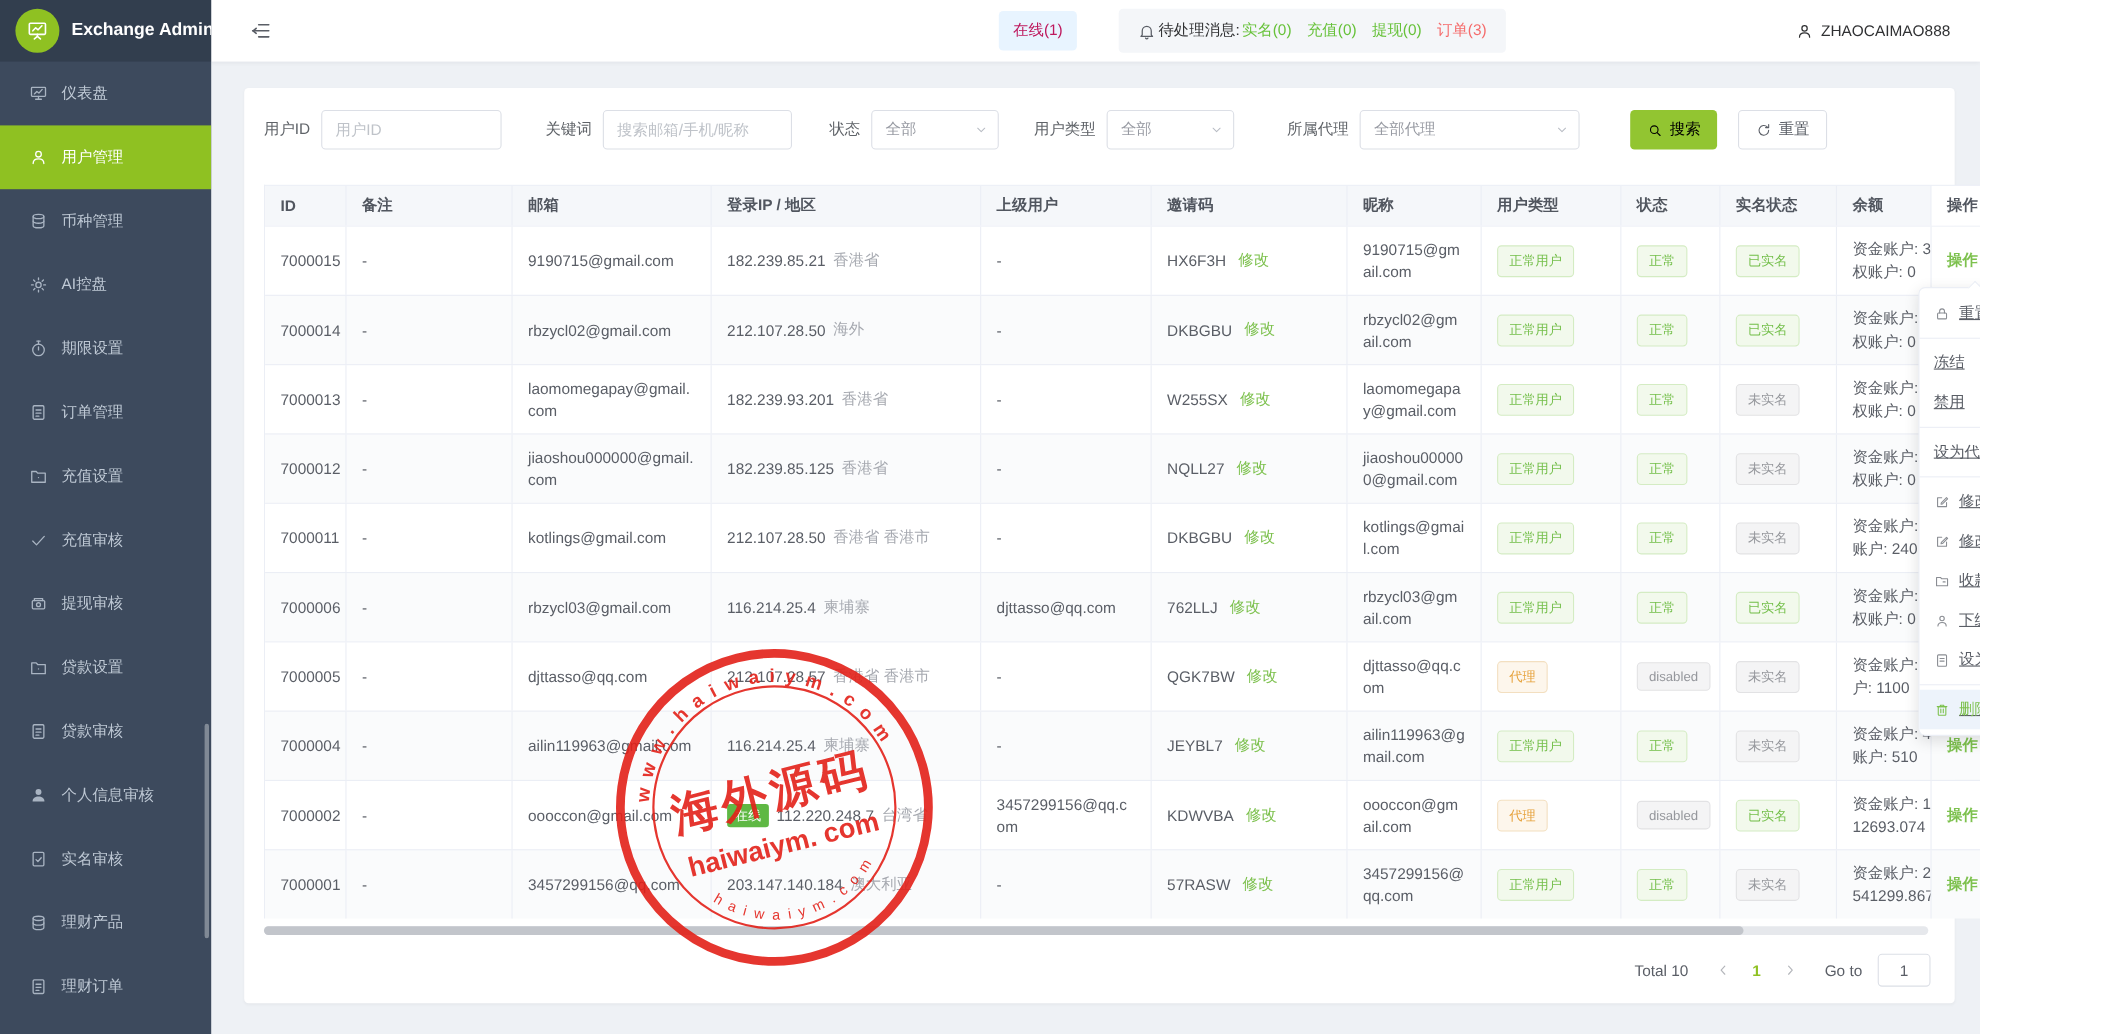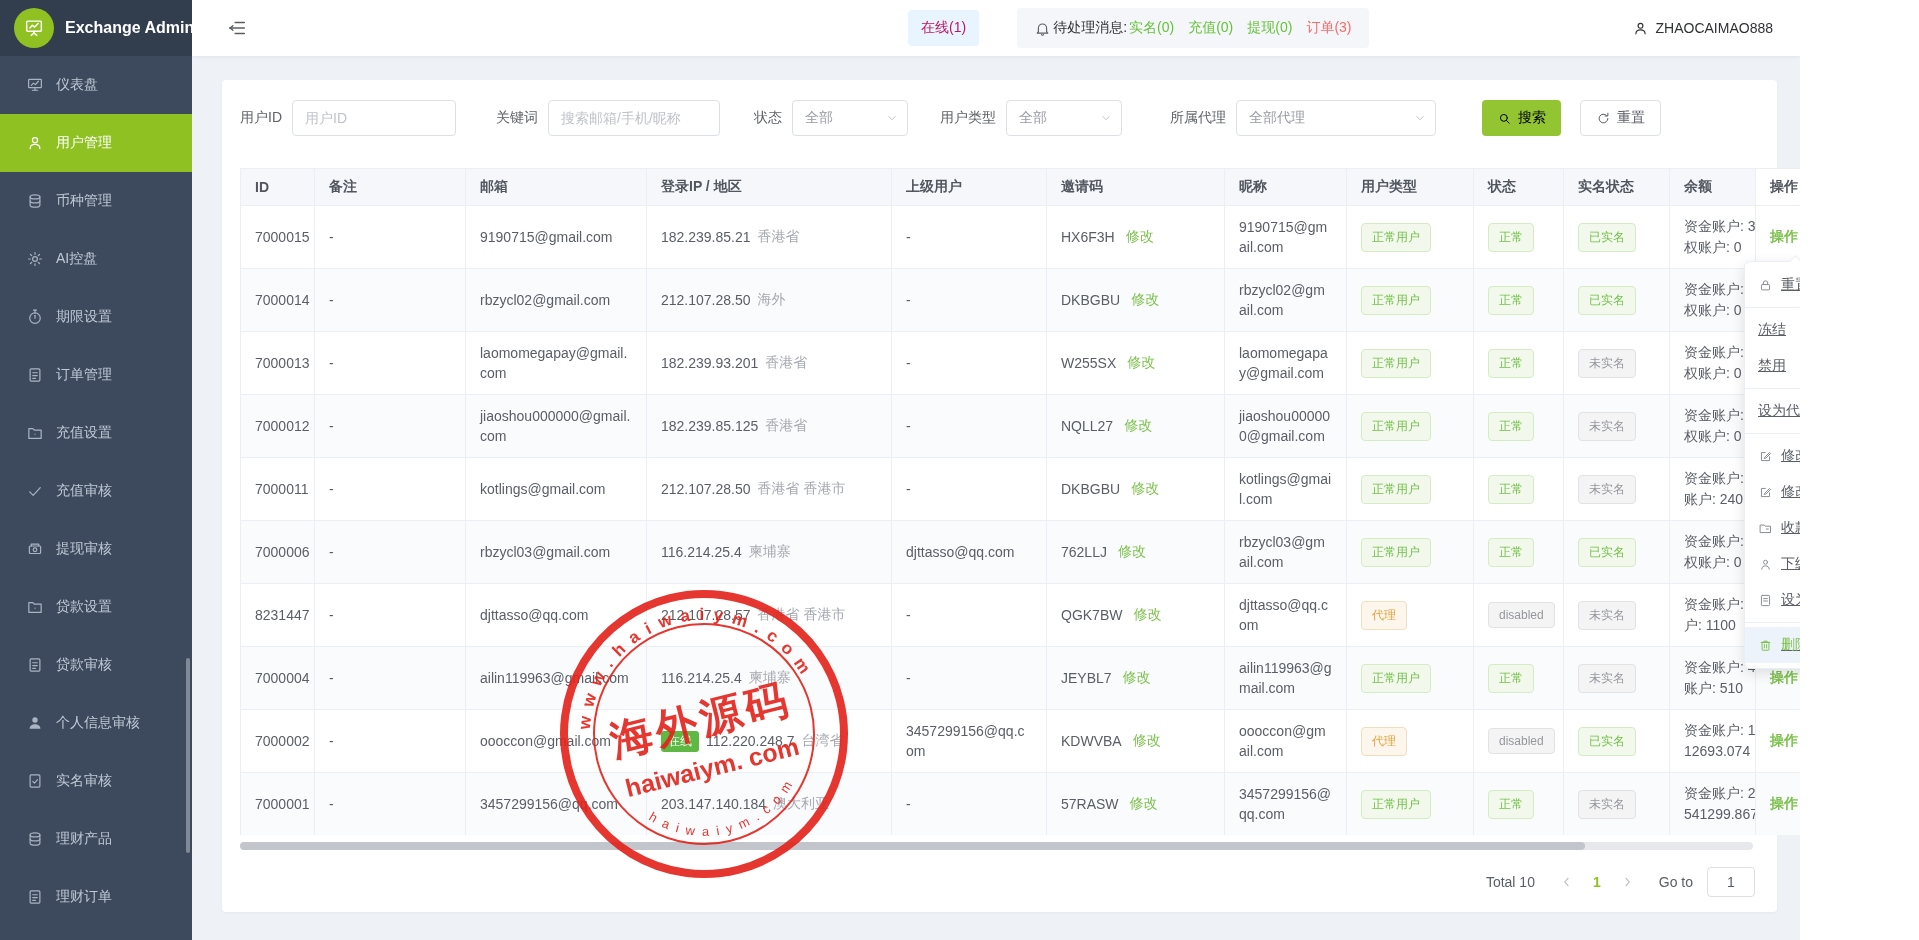--- a/index.html
+++ b/index.html
@@ -649,21 +649,21 @@
                   <span>操作</span>
                   <span class="icon">
                     <svg viewBox="0 0 24 24" fill="none" stroke="currentColor" stroke-width="1.6" stroke-linecap="round" stroke-linejoin="round">
                       <path d="M6.5 9.5L12 15l5.5-5.5"></path>
                     </svg>
                   </span>
                 </span>
               </div>
             </div>
             <div class="tr body">
-              <div class="cell c0">8231447</div>
+              <div class="cell c0">7000005</div>
               <div class="cell c1">-</div>
               <div class="cell c2">
                 <span class="wrap">djttasso@qq.com</span>
               </div>
               <div class="cell c3">
                 <span>212.107.28.57</span>
                 <span class="region">香港省 香港市</span>
               </div>
               <div class="cell c4">
                 <span class="wrap">-</span>

